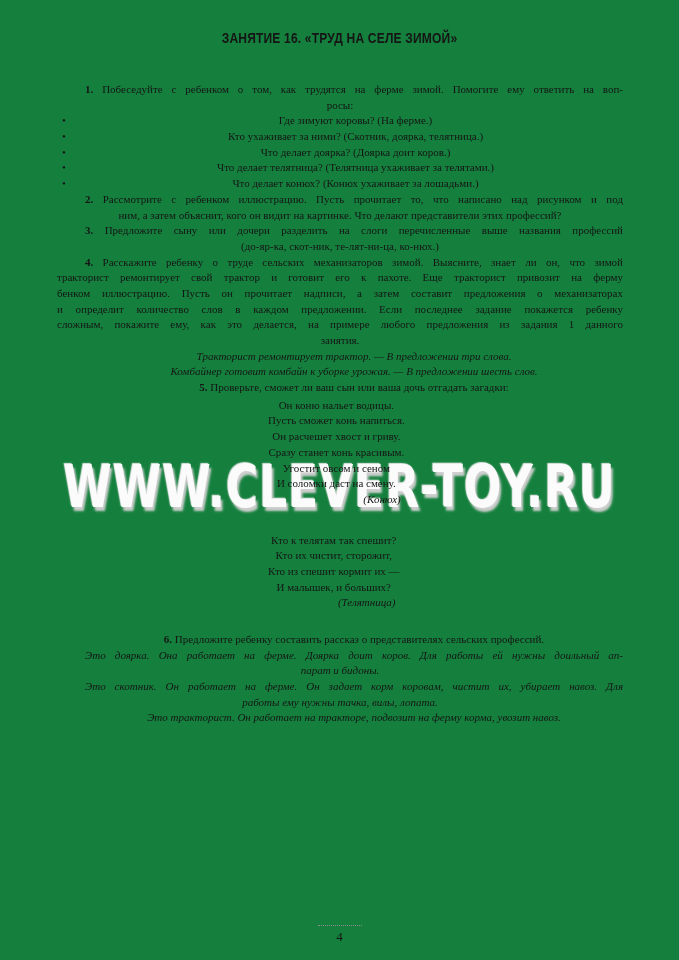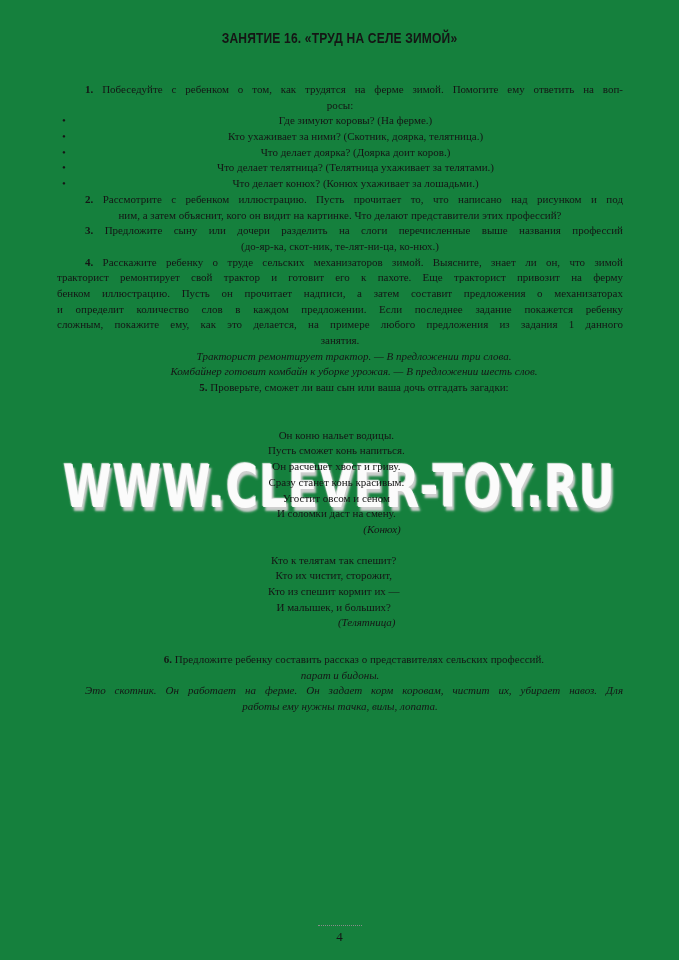--- a/index.html
+++ b/index.html
@@ -24,22 +24,22 @@
     font-size:11px;line-height:15.7px;
   }
   .ln{height:15.7px;white-space:nowrap;text-align:center;}
   .just{white-space:normal;text-align:justify;text-align-last:justify;}
   .ind{text-indent:28px;}
   .num{font-weight:bold;}
   .it{font-style:italic;}
   .bullet{position:relative;padding-left:31px;}
   .dot{position:absolute;left:5px;top:0;text-indent:0;}
   .riddle{margin-left:211px;width:-moz-fit-content;width:fit-content;}
-  .riddle1{margin-top:32px;}
-  .riddle2{margin-top:15px;}
+  .riddle1{margin-top:2px;}
+  .riddle2{margin-top:25px;}
   .ans{text-align:right;padding-right:4px;font-style:italic;}
   .t6{margin-top:21px;}
   .footer-line{position:absolute;left:318px;top:925px;width:44px;height:0;border-top:1px dotted #8a8a8a;z-index:2;}
   .page-num{position:absolute;top:929px;left:0;width:679px;text-align:center;font-size:13px;z-index:2;}
 </style>
 </head>
 <body>
 
 <div class="page">
 
@@ -87,22 +87,24 @@
 
     <div class="riddle riddle2">
       <div class="ln">Кто к телятам так спешит?</div>
       <div class="ln">Кто их чистит, сторожит,</div>
       <div class="ln">Кто из спешит кормит их —</div>
       <div class="ln">И малышек, и больших?</div>
       <div class="ln ans">(Телятница)</div>
     </div>
 
     <div class="ln ind t6"><span class="num">6.</span><span> Предложите ребенку составить рассказ о представителях сельских профессий.</span></div>
+    <div class="ln ind it just">Это доярка. Она работает на ферме. Доярка доит коров. Для работы ей нужны доильный ап-</div>
     <div class="ln it">парат и бидоны.</div>
     <div class="ln ind it just">Это скотник. Он работает на ферме. Он задает корм коровам, чистит их, убирает навоз. Для</div>
     <div class="ln it">работы ему нужны тачка, вилы, лопата.</div>
+    <div class="ln ind it">Это тракторист. Он работает на тракторе, подвозит на ферму корма, увозит навоз.</div>
 
   </div>
 
   <div class="footer-line"></div>
   <div class="page-num">4</div>
 
 </div>
 
 </body></html>

